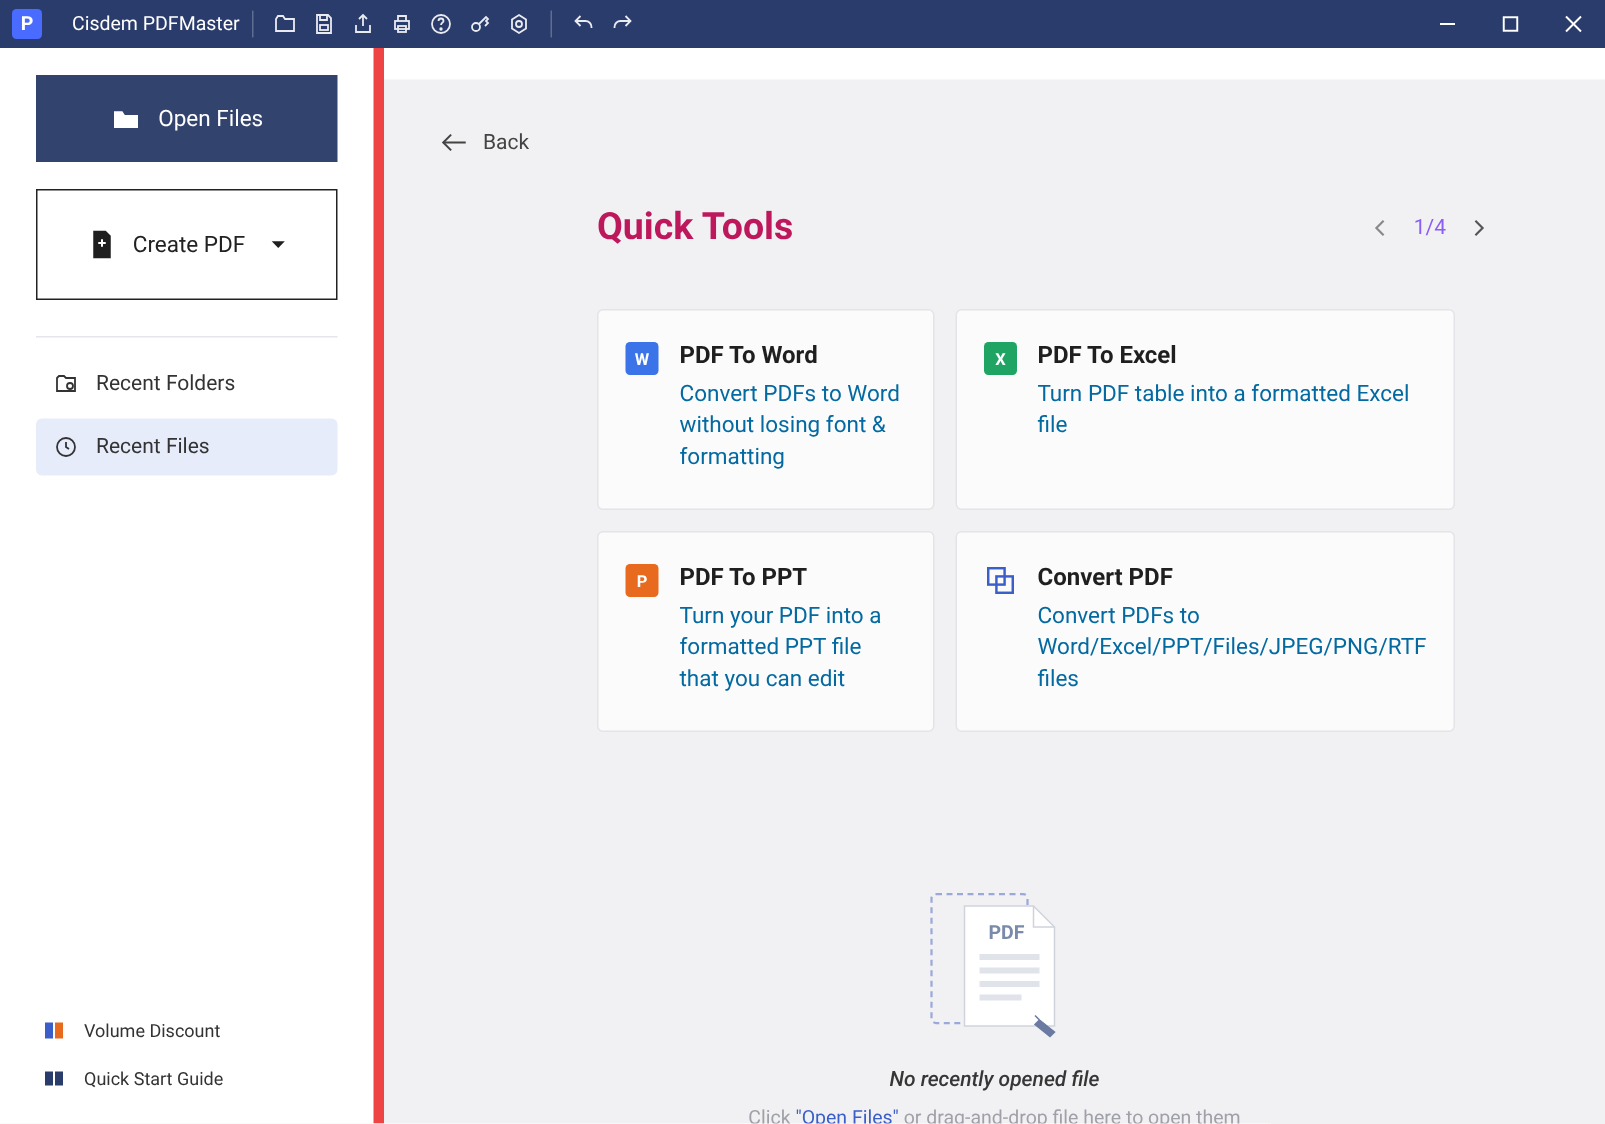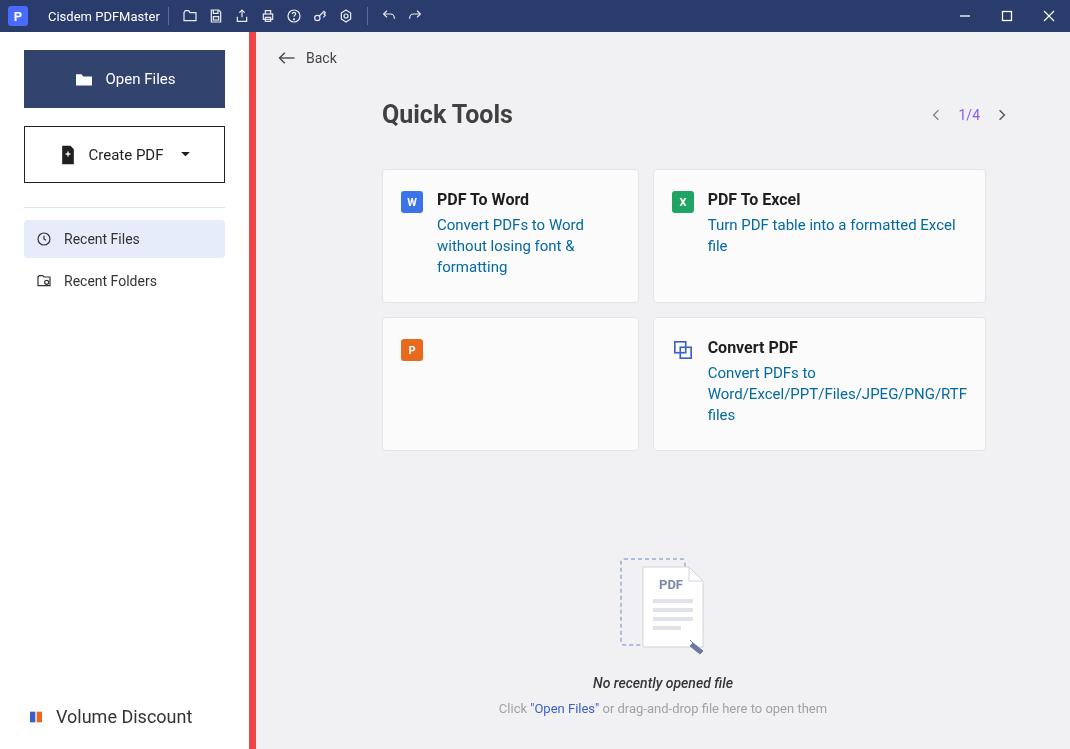--- a/index.html
+++ b/index.html
@@ -12,42 +12,42 @@
 .titlebar .tb-sep { width: 1px; height: 18px; background: rgba(255,255,255,0.25); margin: 0 8px; }
 .titlebar .tb-icon { width: 24px; height: 24px; display: flex; align-items: center; justify-content: center; cursor: pointer; margin: 0 1px; opacity: 0.9; }
 .titlebar .tb-icon svg { width: 16px; height: 16px; }
 .titlebar .spacer { flex: 1; }
 .titlebar .winbtn { width: 42px; height: 32px; display: flex; align-items: center; justify-content: center; cursor: pointer; }
 .titlebar .winbtn svg { width: 12px; height: 12px; }
 
 
 .content { display: flex; height: calc(749px - 32px); }
 .sidebar { width: 256px; background: #fff; border-right: 7px solid #ef4444; padding: 18px 24px 14px 24px; display: flex; flex-direction: column; }
-.main { flex: 1; background: #f1f1f3; padding: 0; position: relative; }
+.main { flex: 1; background: #f1f1f3; padding: 16px; position: relative; margin-top: 21px; }
 
 
 .btn-open { background: #32446e; color: #fff; height: 58px; display: flex; align-items: center; justify-content: center; gap: 12px; font-size: 15px; cursor: pointer; }
 .btn-open svg { width: 20px; height: 16px; }
-.btn-create { border: 1px solid #222; height: 57px; margin-top: 18px; display: flex; align-items: center; justify-content: center; gap: 12px; font-size: 15px; cursor: pointer; color: #222; }
+.btn-create { border: 1px solid #222; height: 74px; margin-top: 18px; display: flex; align-items: center; justify-content: center; gap: 12px; font-size: 15px; cursor: pointer; color: #222; }
 .btn-create svg.doc { width: 18px; height: 20px; }
 .btn-create svg.caret { width: 11px; height: 7px; margin-left: 4px; }
 .side-sep { height: 1px; background: #e5e5ea; margin: 24px 0 12px 0; }
 .side-item { height: 38px; display: flex; align-items: center; gap: 12px; padding: 0 12px; border-radius: 4px; font-size: 14px; color: #333; cursor: pointer; margin-bottom: 4px; }
 .side-item.active { background: #e6ecfa; }
 .side-item svg { width: 16px; height: 16px; }
 .side-spacer { flex: 1; }
-.side-footer-item { display: flex; align-items: center; gap: 12px; font-size: 18px; color: #333; padding: 8px 4px; cursor: pointer; }
+.side-footer-item { display: flex; align-items: center; gap: 12px; font-size: 12px; color: #333; padding: 8px 4px; cursor: pointer; }
 .side-footer-item svg { width: 16px; height: 16px; }
 
 
 .back-row { display: flex; align-items: center; gap: 10px; padding: 18px 0 0 22px; color: #444; font-size: 14px; cursor: pointer; width: max-content; }
 .back-row svg { width: 18px; height: 14px; }
 
 .qt-header { display: flex; align-items: center; padding: 34px 64px 0 126px; }
-.qt-title { font-size: 25px; font-weight: 700; color: #404040; }
+.qt-title { font-size: 25px; font-weight: 700; color: #be185d; }
 .qt-nav { margin-left: auto; display: flex; align-items: center; gap: 18px; color: #8b5cf6; font-size: 14px; }
 .qt-nav svg { width: 8px; height: 14px; cursor: pointer; }
 
 .cards { display: grid; grid-template-columns: 1fr 1fr; gap: 14px; padding: 40px 84px 0 126px; }
 .card { background: #fbfbfc; border: 1px solid #e4e4e8; border-radius: 4px; padding: 20px 18px 24px 18px; display: flex; gap: 14px; cursor: pointer; min-height: 96px; }
 .card .icon { width: 22px; height: 22px; flex-shrink: 0; border-radius: 3px; display: flex; align-items: center; justify-content: center; margin-top: 1px; }
 .card .icon svg { width: 20px; height: 20px; }
 .card .txt { flex: 1; }
 .card .title { font-size: 16px; font-weight: 700; color: #1f1f1f; margin-bottom: 6px; }
 .card .desc { font-size: 15px; color: #0369a1; line-height: 1.4; }
@@ -160,43 +160,50 @@
           <rect x="7" y="10" width="6" height="1.6" fill="#fff"></rect>
           <rect x="9.2" y="7.8" width="1.6" height="6" fill="#fff"></rect>
         </svg>
       <span>Create PDF</span>
       <svg class="caret" viewBox="0 0 12 8">
           <path d="M1 1l5 5 5-5z" fill="#1f1f1f"></path>
         </svg>
     </div>
     <div class="side-sep"></div>
 
+    <div class="side-item">
+      <svg viewBox="0 0 24 24" fill="none" stroke="#333" stroke-width="1.8">
+          <path d="M3 6l2-2h5l2 2h9v13H3z"></path>
+          <circle cx="16" cy="14" r="3"></circle>
+        </svg>
+      <span>Recent Folders</span>
+    </div>
     <div class="side-item active">
       <svg viewBox="0 0 24 24" fill="none" stroke="#333" stroke-width="1.8">
           <circle cx="12" cy="12" r="9"></circle>
           <path d="M12 7v5l3 2"></path>
         </svg>
       <span>Recent Files</span>
     </div>
-    <div class="side-item">
-      <svg viewBox="0 0 24 24" fill="none" stroke="#333" stroke-width="1.8">
-          <path d="M3 6l2-2h5l2 2h9v13H3z"></path>
-          <circle cx="16" cy="14" r="3"></circle>
-        </svg>
-      <span>Recent Folders</span>
-    </div>
 
     <div class="side-spacer"></div>
 
     <div class="side-footer-item">
       <svg viewBox="0 0 24 24">
           <rect x="3" y="4" width="8" height="16" fill="#3b5fc9"></rect>
           <rect x="13" y="4" width="8" height="16" fill="#e86a1f"></rect>
         </svg>
       <span>Volume Discount</span>
+    </div>
+    <div class="side-footer-item">
+      <svg viewBox="0 0 24 24">
+          <path d="M3 5h8v14H3z" fill="#2a3c6b"></path>
+          <path d="M13 5h8v14h-8z" fill="#2a3c6b"></path>
+        </svg>
+      <span>Quick Start Guide</span>
     </div>
   </div>
 
   <div class="main">
     <div class="back-row">
       <svg viewBox="0 0 24 18" fill="none" stroke="#444" stroke-width="1.8">
           <path d="M9 2L2 9l7 7"></path>
           <path d="M2 9h20"></path>
         </svg>
       <span>Back</span>
@@ -237,20 +244,24 @@
           <div class="title">PDF To Excel</div>
           <div class="desc">Turn PDF table into a formatted Excel file</div>
         </div>
       </div>
       <div class="card">
         <div class="icon" style="background:#e86a1f;">
             <svg viewBox="0 0 20 20">
               <text x="10" y="14" text-anchor="middle" font-size="11" fill="#fff" font-weight="bold">P</text>
             </svg>
           </div>
+        <div class="txt">
+          <div class="title">PDF To PPT</div>
+          <div class="desc">Turn your PDF into a formatted PPT file that you can edit</div>
+        </div>
       </div>
       <div class="card">
         <div class="icon">
             <svg viewBox="0 0 22 22" fill="none" stroke="#3b5fc9" stroke-width="1.8">
               <rect x="2" y="2" width="12" height="12"></rect>
               <rect x="8" y="8" width="12" height="12"></rect>
             </svg>
           </div>
         <div class="txt">
           <div class="title">Convert PDF</div>

